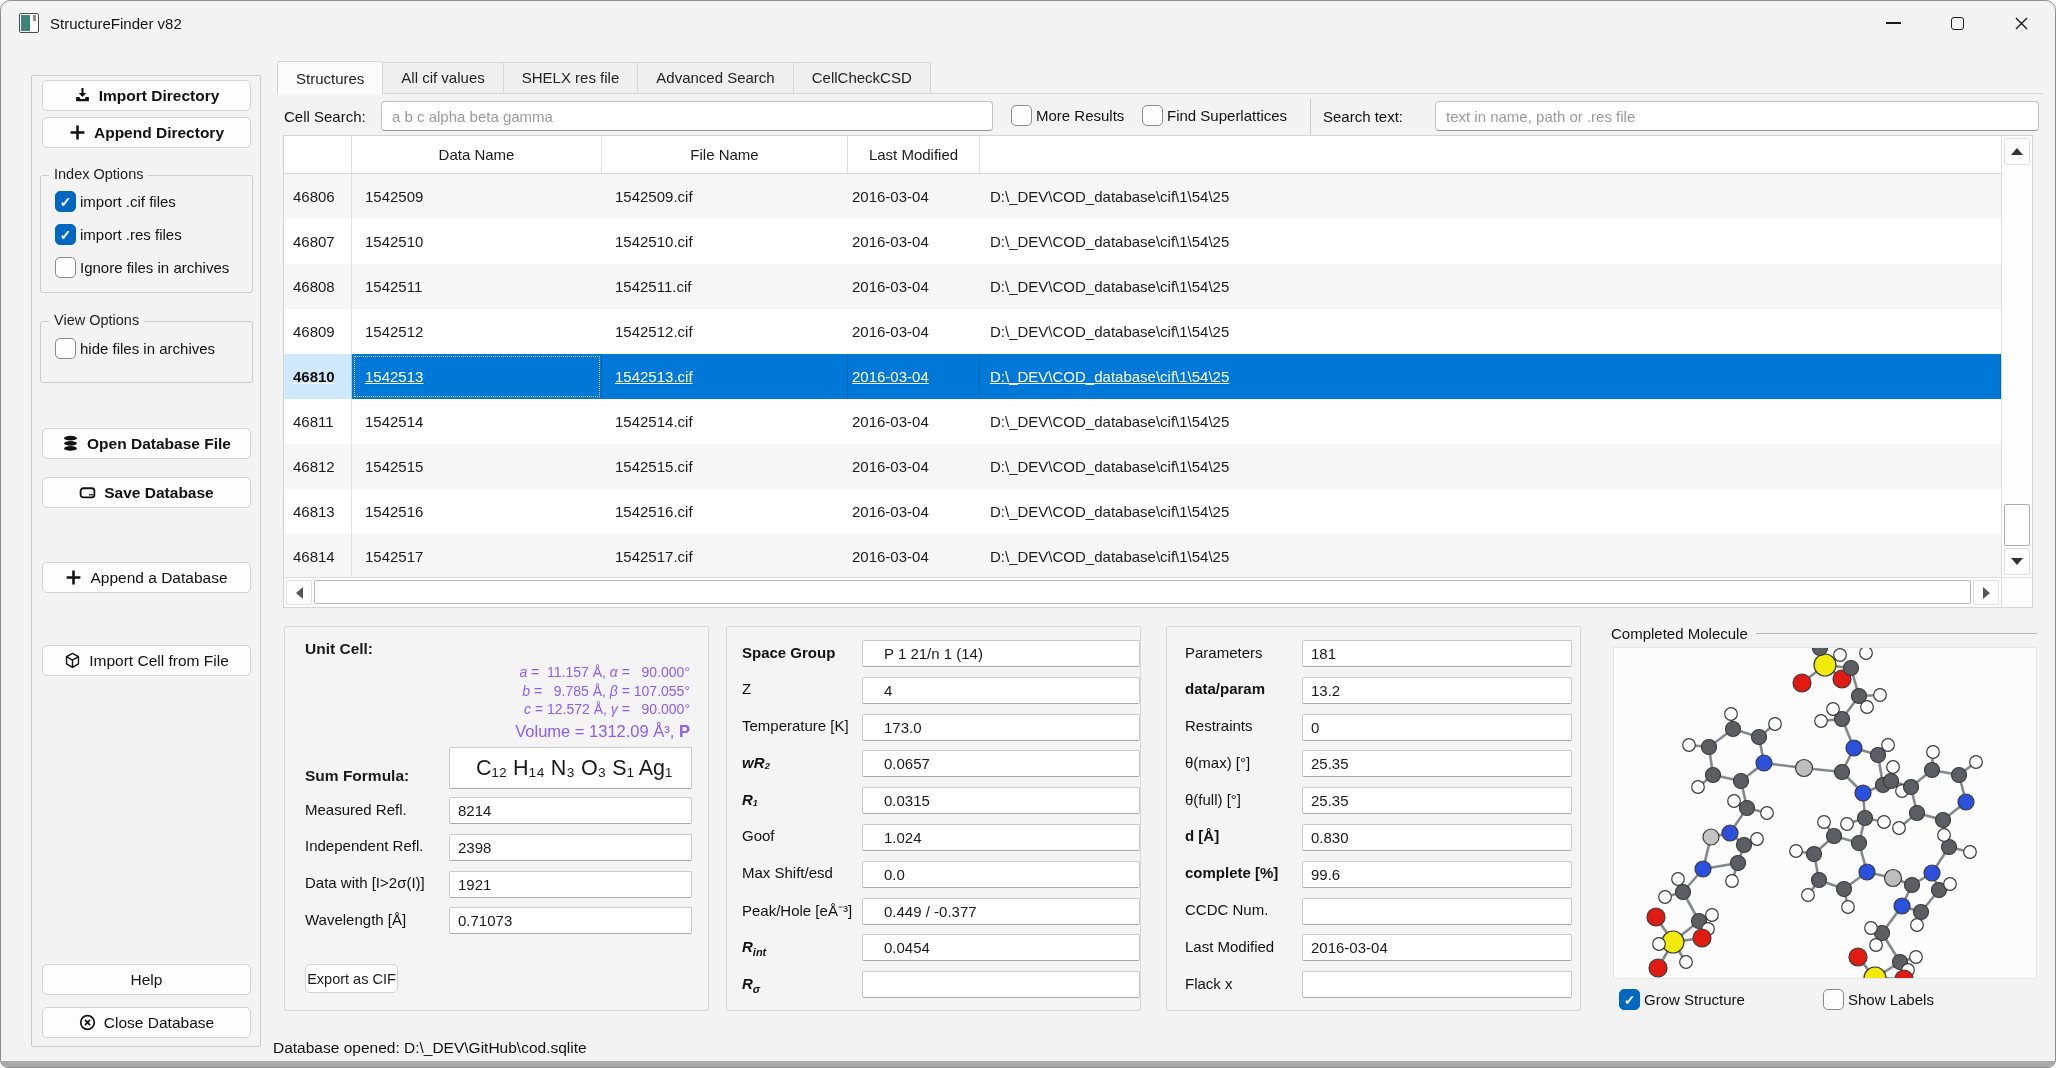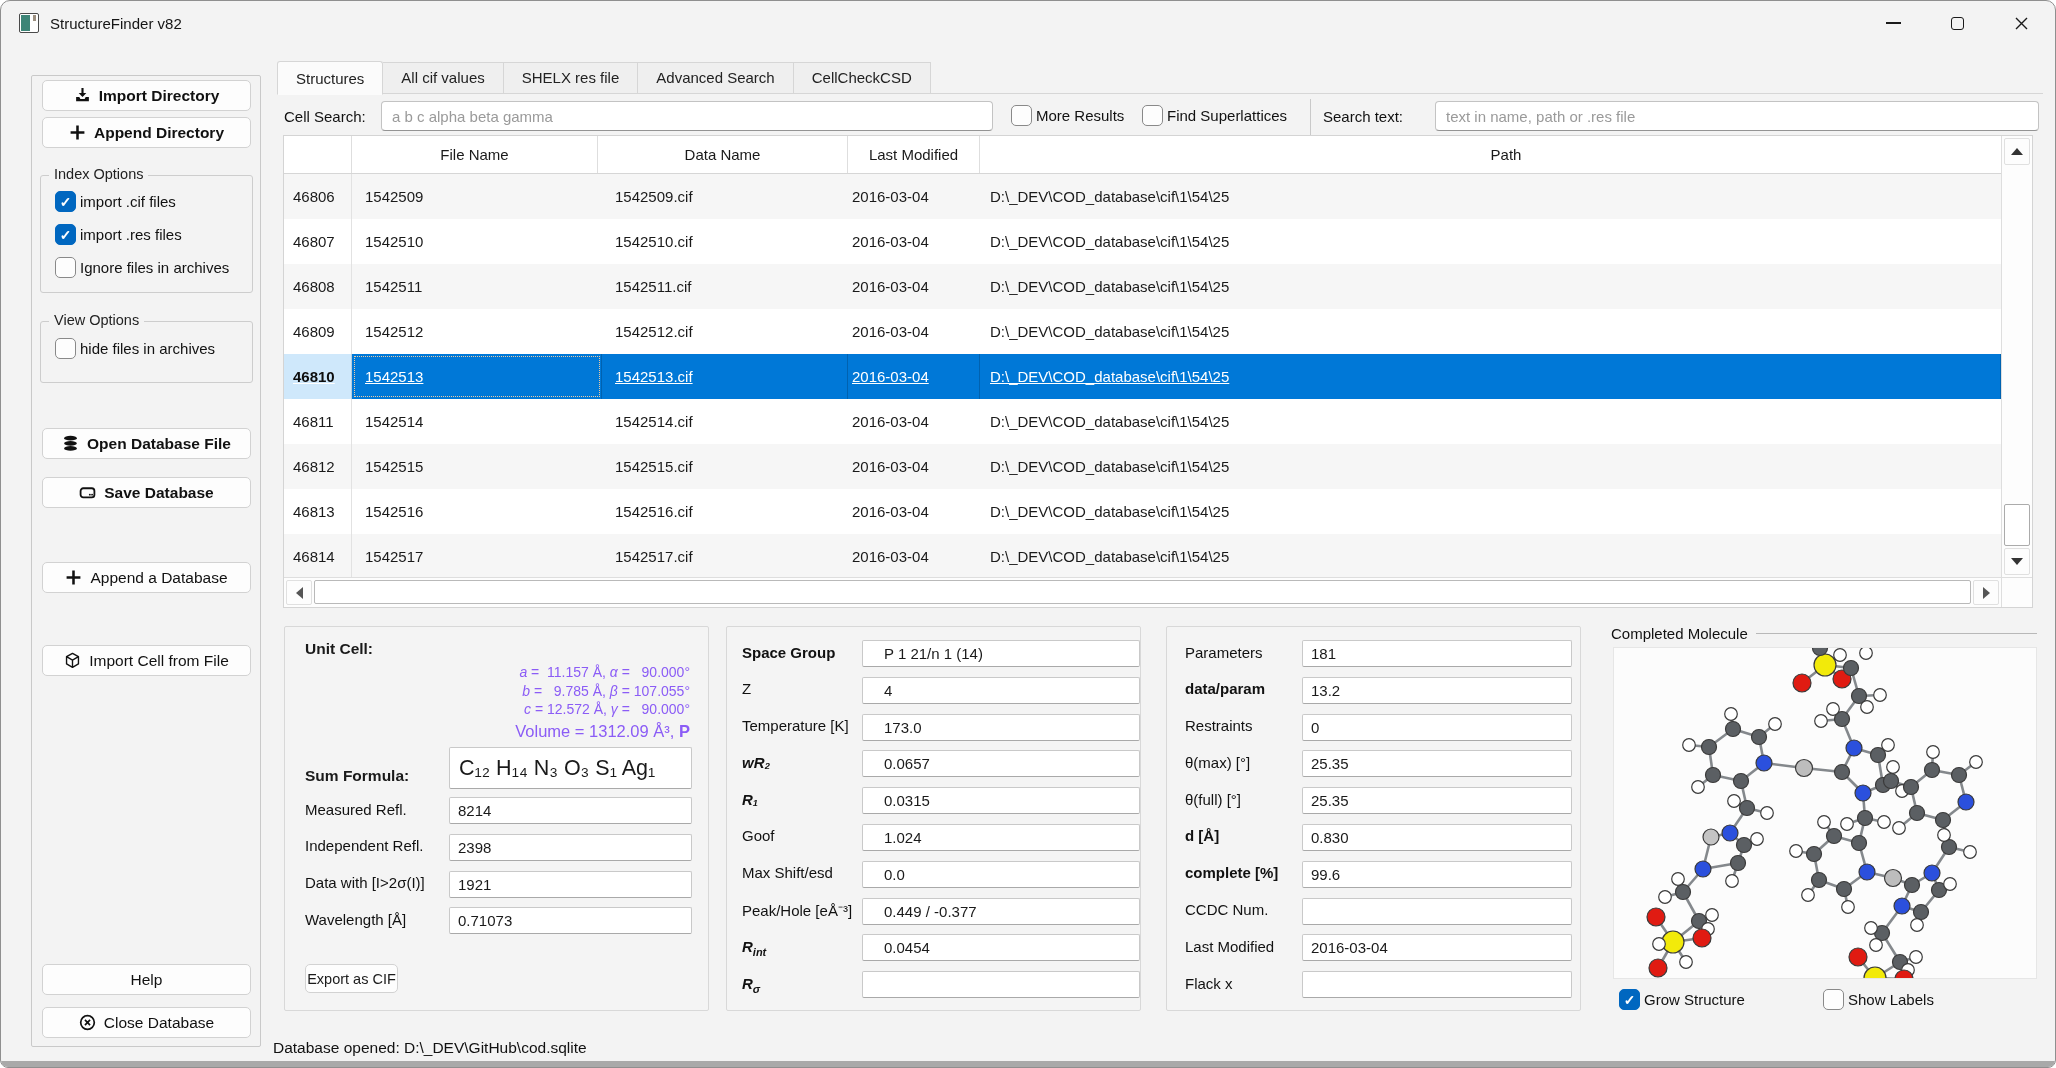--- a/index.html
+++ b/index.html
@@ -100,21 +100,21 @@
   .p-right { left:1165px; width:415px; }
 
   .uc-title { position:absolute; left:20px; top:13px; font-size:15.5px; font-weight:bold; }
   .uc-cell { position:absolute; right:18px; top:36px; text-align:right; font-size:14px; line-height:18.5px; color:#8b5cf6; }
   .uc-cell span { white-space:pre; }
   .cl-var { font-style:italic; }
   .uc-vol { font-size:16.5px; margin-top:3px; }
   .uc-formula-label { position:absolute; left:20px; top:140px; font-size:15.5px; font-weight:bold; }
   .uc-formula { position:absolute; left:164px; top:120px; width:243px; height:42px; background:#fff;
       border:1px solid #c9c9c9; border-bottom-color:#a9a9a9; border-radius:2px; font-size:21.5px;
-      display:flex; align-items:center; padding-left:9px; white-space:pre; }
+      display:flex; align-items:center; padding-left:26px; white-space:pre; }
   .uc-rows { position:absolute; left:0; top:170px; width:100%; }
   .uc-rows .prow { padding-left:20px; }
   .uc-rows .plabel { width:144px; }
   .uc-rows .pvalue { width:243px; }
   .export-btn { position:absolute; left:20px; top:337px; width:93px; height:29px; background:#fdfdfd;
       border:1px solid #d2d2d2; border-radius:5px; font-size:14.5px; display:flex; align-items:center; justify-content:center; }
 
   .prow { display:flex; align-items:center; height:27px; margin-bottom:9.8px; }
   .plabel { font-size:15px; color:#111; flex:none; }
   .plabel sub { font-size:11px; }
@@ -283,24 +283,23 @@
     <span class="cb"></span>
     <span>Find Superlattices</span>
   </div>
   <div class="vsep"></div>
   <span class="lbl" style="left:1322px; top:107px">Search text:</span>
   <input class="ui-input" style="left: 1434px; top: 100px; width: 604px;" placeholder="text in name, path or .res file">
 
   <div class="table">
     <div class="thead">
       <div class="hcell c-num"></div>
+      <div class="hcell c-data">Data Name</div>
       <div class="hcell c-file">File Name</div>
-      <div class="hcell c-data">Data Name</div>
       <div class="hcell c-mod">Last Modified</div>
-      <div class="hcell c-path" style="border-right:none">Path</div>
     </div>
     <div class="tbody">
 
         <div class="trow alt">
           <div class="cell c-num">46806</div>
           <div class="cell c-data">1542509</div>
           <div class="cell c-file">1542509.cif</div>
           <div class="cell c-mod">2016-03-04</div>
           <div class="cell c-path">D:\_DEV\COD_database\cif\1\54\25</div>
         </div>

